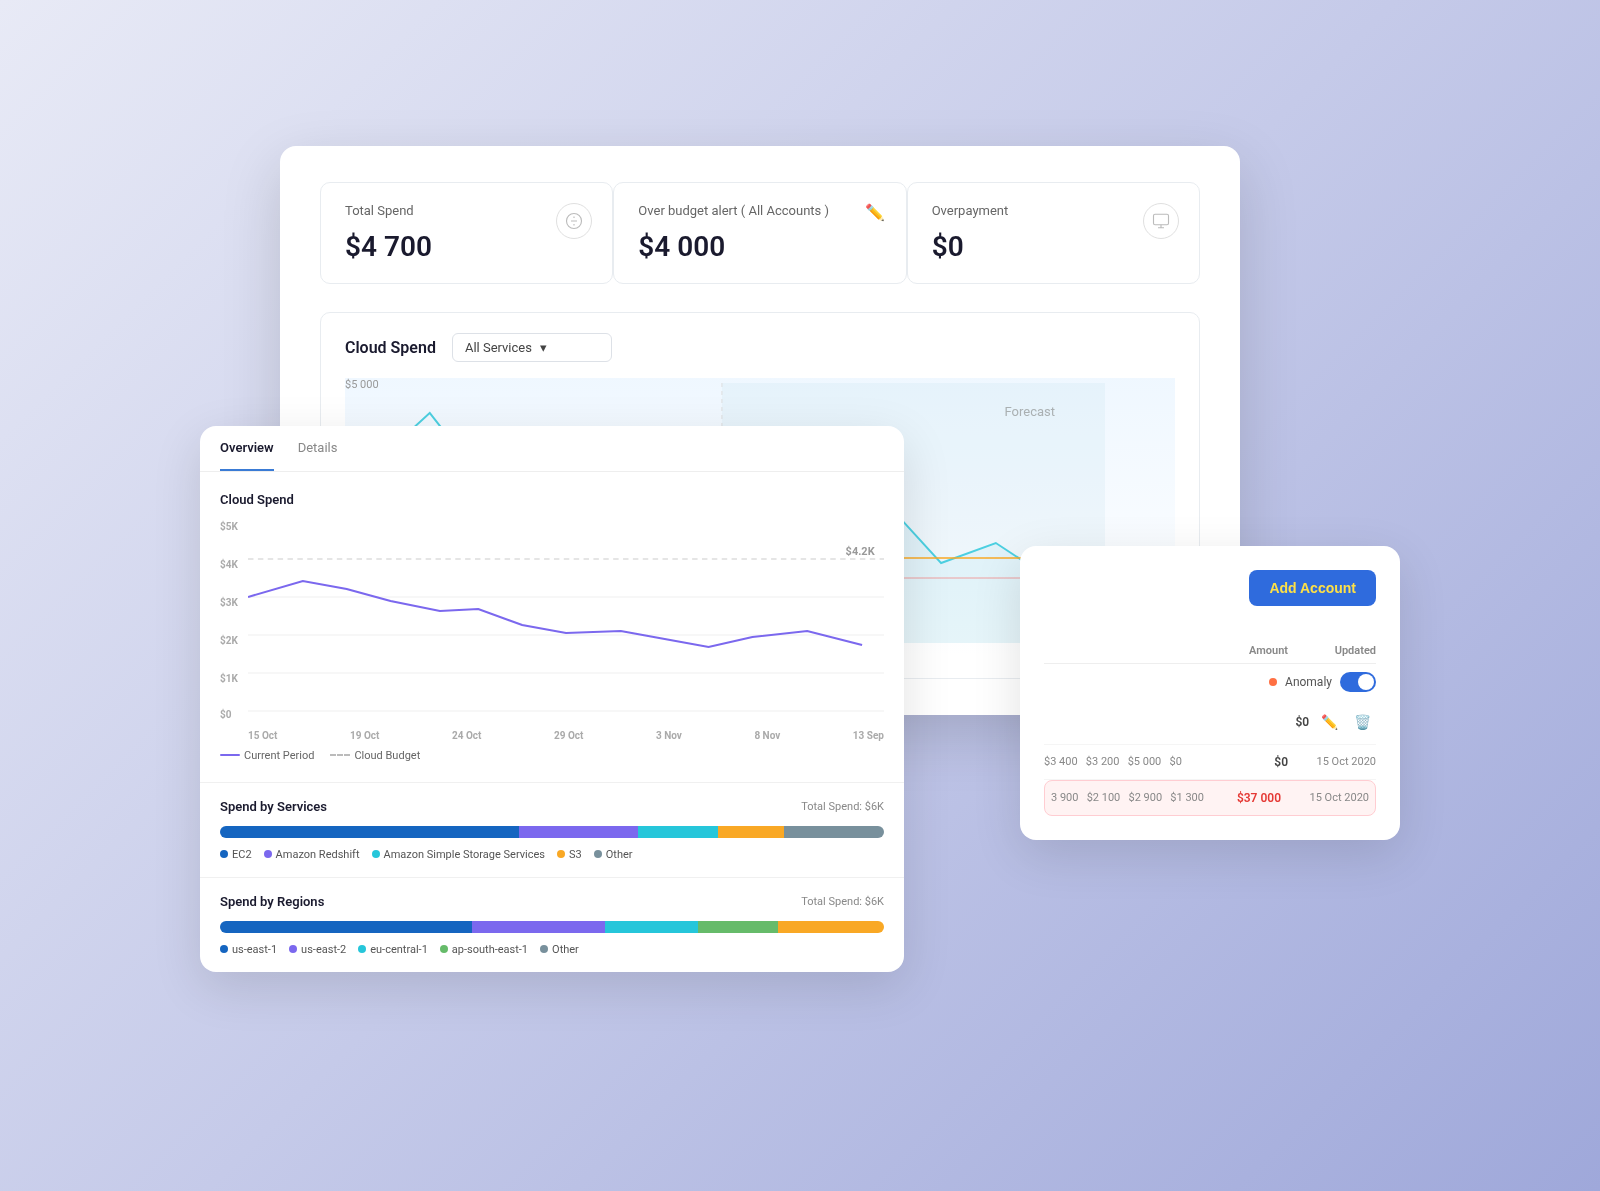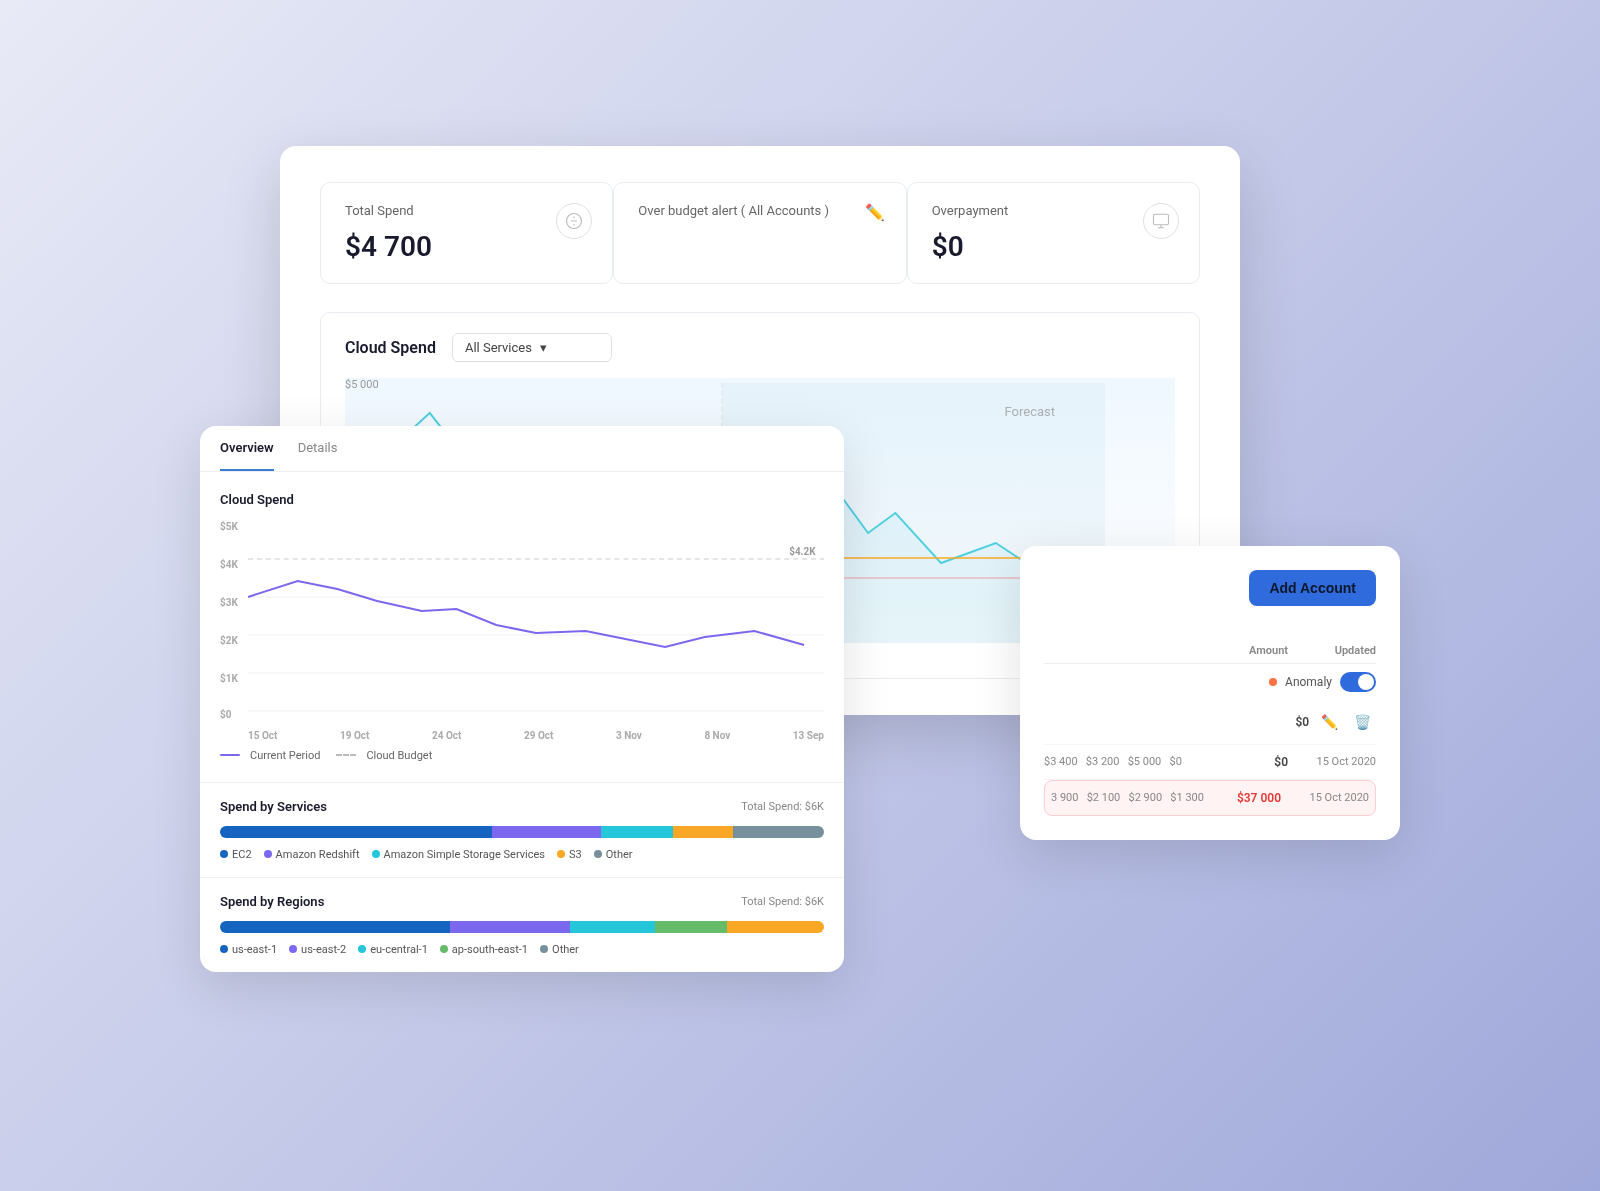--- a/index.html
+++ b/index.html
@@ -157,21 +157,21 @@
       background: linear-gradient(to bottom, rgba(100,180,255,0.1), rgba(255,255,255,0));
       position: relative;
       overflow: hidden;
     }
 
     
     .overview-panel {
       position: absolute;
       top: 280px;
       left: 0;
-      width: 644px;
+      width: 704px;
       background: #fff;
       border-radius: 16px;
       padding: 0;
       box-shadow: 0 15px 50px rgba(0,0,0,0.12);
       z-index: 2;
       overflow: hidden;
     }
 
     .overview-tabs {
       display: flex;
@@ -213,21 +213,21 @@
     .legend-row {
       display: flex;
       gap: 16px;
       margin-top: 8px;
       align-items: center;
     }
 
     .legend-item {
       display: flex;
       align-items: center;
-      gap: 10px;
+      gap: 4px;
       font-size: 11px;
       color: #666;
     }
 
     
     .spend-section {
       border-top: 1px solid #f0f0f0;
       padding: 16px 20px;
     }
 
@@ -287,21 +287,21 @@
       width: 380px;
       background: #fff;
       border-radius: 16px;
       padding: 24px;
       box-shadow: 0 15px 50px rgba(0,0,0,0.12);
       z-index: 2;
     }
 
     .add-account-btn {
       background: #2f6bdd;
-      color: #0f172a;
+      color: #fde047;
       border: none;
       border-radius: 8px;
       padding: 10px 20px;
       font-size: 14px;
       font-weight: 600;
       cursor: pointer;
       float: right;
       margin-bottom: 16px;
     }
 
@@ -393,20 +393,21 @@
         <div class="metric-icon">
           <svg width="18" height="18" viewBox="0 0 24 24" fill="none" stroke="#bbb" stroke-width="1.5">
             <circle cx="12" cy="12" r="10"></circle>
             <path d="M12 6v2M12 16v2M8 12h8"></path>
           </svg>
         </div>
       </div>
 
       <div class="metric-card">
         <div class="metric-label">Over budget alert ( All Accounts )</div>
+        <div class="metric-value">$4 000</div>
         <span class="metric-edit-icon">✏️</span>
       </div>
 
       <div class="metric-card">
         <div class="metric-label">Overpayment</div>
         <div class="metric-value">$0</div>
         <div class="metric-icon">
           <svg width="18" height="18" viewBox="0 0 24 24" fill="none" stroke="#bbb" stroke-width="1.5">
             <rect x="2" y="3" width="20" height="14" rx="2"></rect>
             <path d="M8 21h8M12 17v4"></path>

